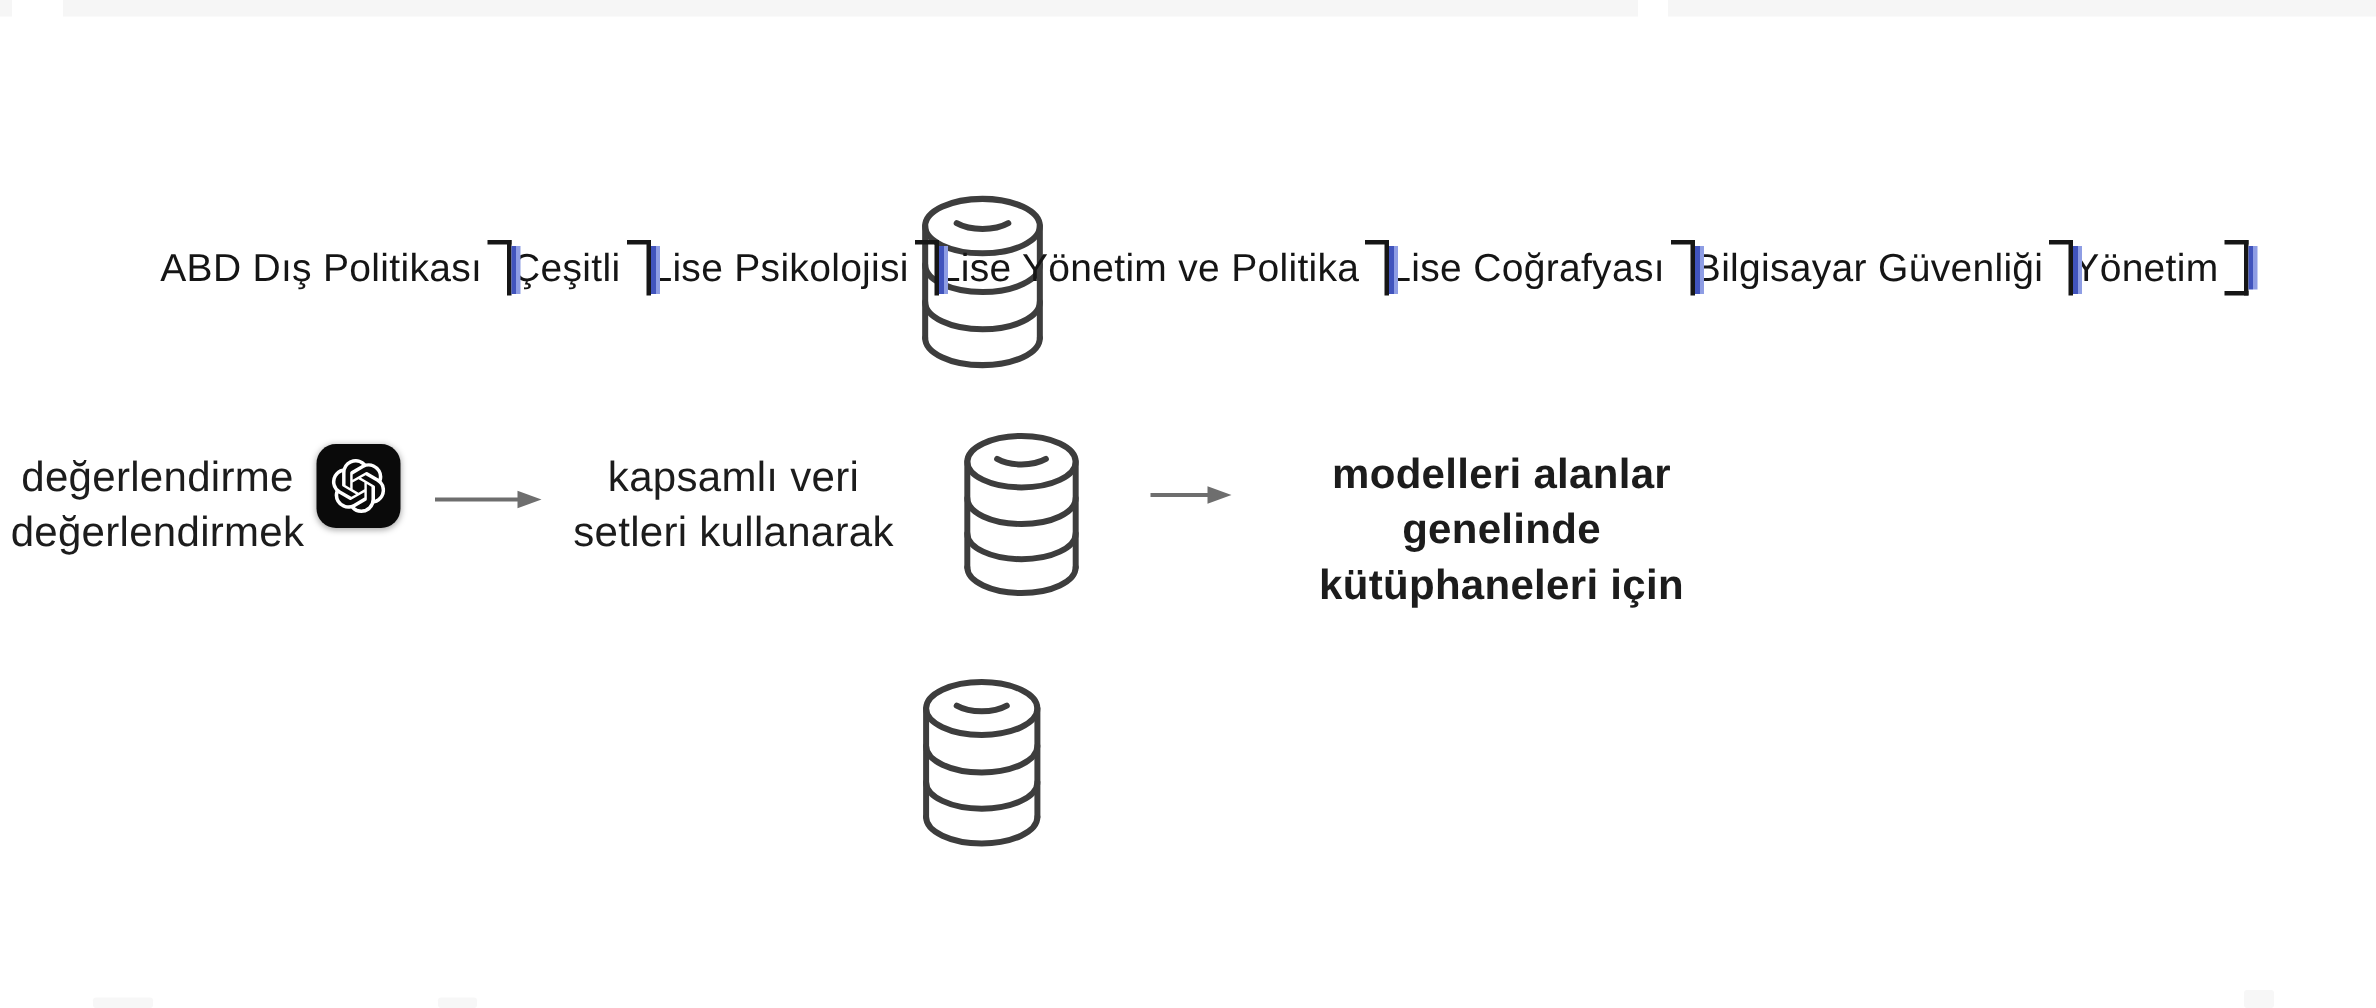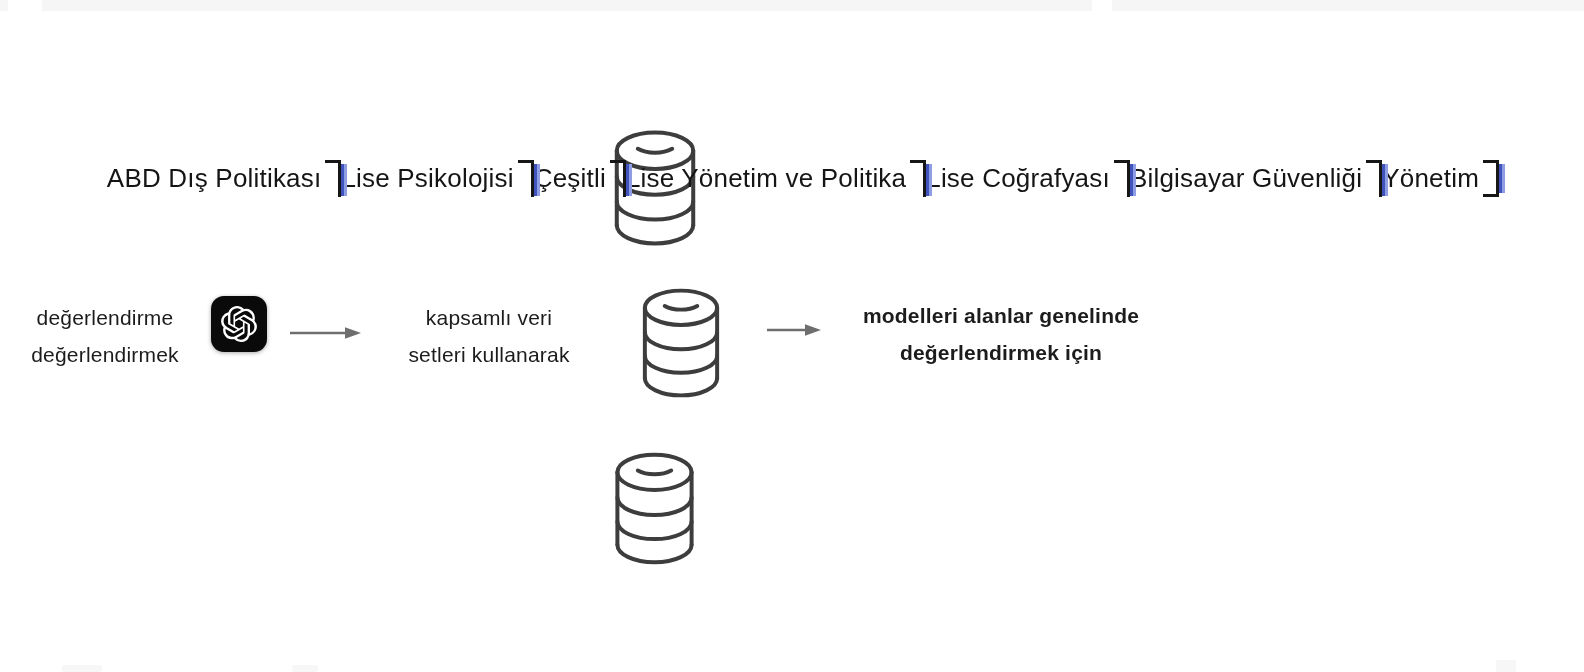--- a/index.html
+++ b/index.html
@@ -10,21 +10,21 @@
     color:#1a1a1a;
   }
   .abs{position:absolute;}
 
   
   .edge-band{background:#f6f6f6;height:11px;top:0;}
   .smudge{background:#f7f7f7;border-radius:2px;}
 
   
   .flow-label{
-    font-size:21px;line-height:37px;text-align:center;color:#1c1c1c;
+    font-size:28px;line-height:37px;text-align:center;color:#1c1c1c;
     letter-spacing:0.2px;
   }
 
   
   .logo-chip{
     width:56px;height:56px;background:#0a0a0a;border-radius:13px;
     display:flex;align-items:center;justify-content:center;
     box-shadow:0 1px 4px rgba(0,0,0,0.35);
   }
 
@@ -120,34 +120,34 @@
 
 <div class="abs" style="left:766px;top:321px;">
   <svg width="56" height="18" viewBox="0 0 56 18">
     <line x1="1" y1="9" x2="40" y2="9" stroke="#6e6e6e" stroke-width="2.6"></line>
     <polygon points="39,3.2 55,9 39,14.8" fill="#6e6e6e"></polygon>
   </svg>
 </div>
 
 <div class="abs flow-label" style="left:826px;top:297px;width:350px;font-weight:bold;">
   <div>modelleri alanlar genelinde</div>
-  <div>değerlendirmek için</div>
+  <div>kütüphaneleri için</div>
 </div>
 
 <div class="abs subject-list">
   <div class="subject-row">
     <span class="subject-label">ABD Dış Politikası</span>
     <span class="subject-bracket"></span>
   </div>
   <div class="subject-row">
-    <span class="subject-label">Lise Psikolojisi</span>
+    <span class="subject-label">Çeşitli</span>
     <span class="subject-bracket"></span>
   </div>
   <div class="subject-row">
-    <span class="subject-label">Çeşitli</span>
+    <span class="subject-label">Lise Psikolojisi</span>
     <span class="subject-bracket"></span>
   </div>
   <div class="subject-row">
     <span class="subject-label">Lise Yönetim ve Politika</span>
     <span class="subject-bracket"></span>
   </div>
   <div class="subject-row">
     <span class="subject-label">Lise Coğrafyası</span>
     <span class="subject-bracket"></span>
   </div>

